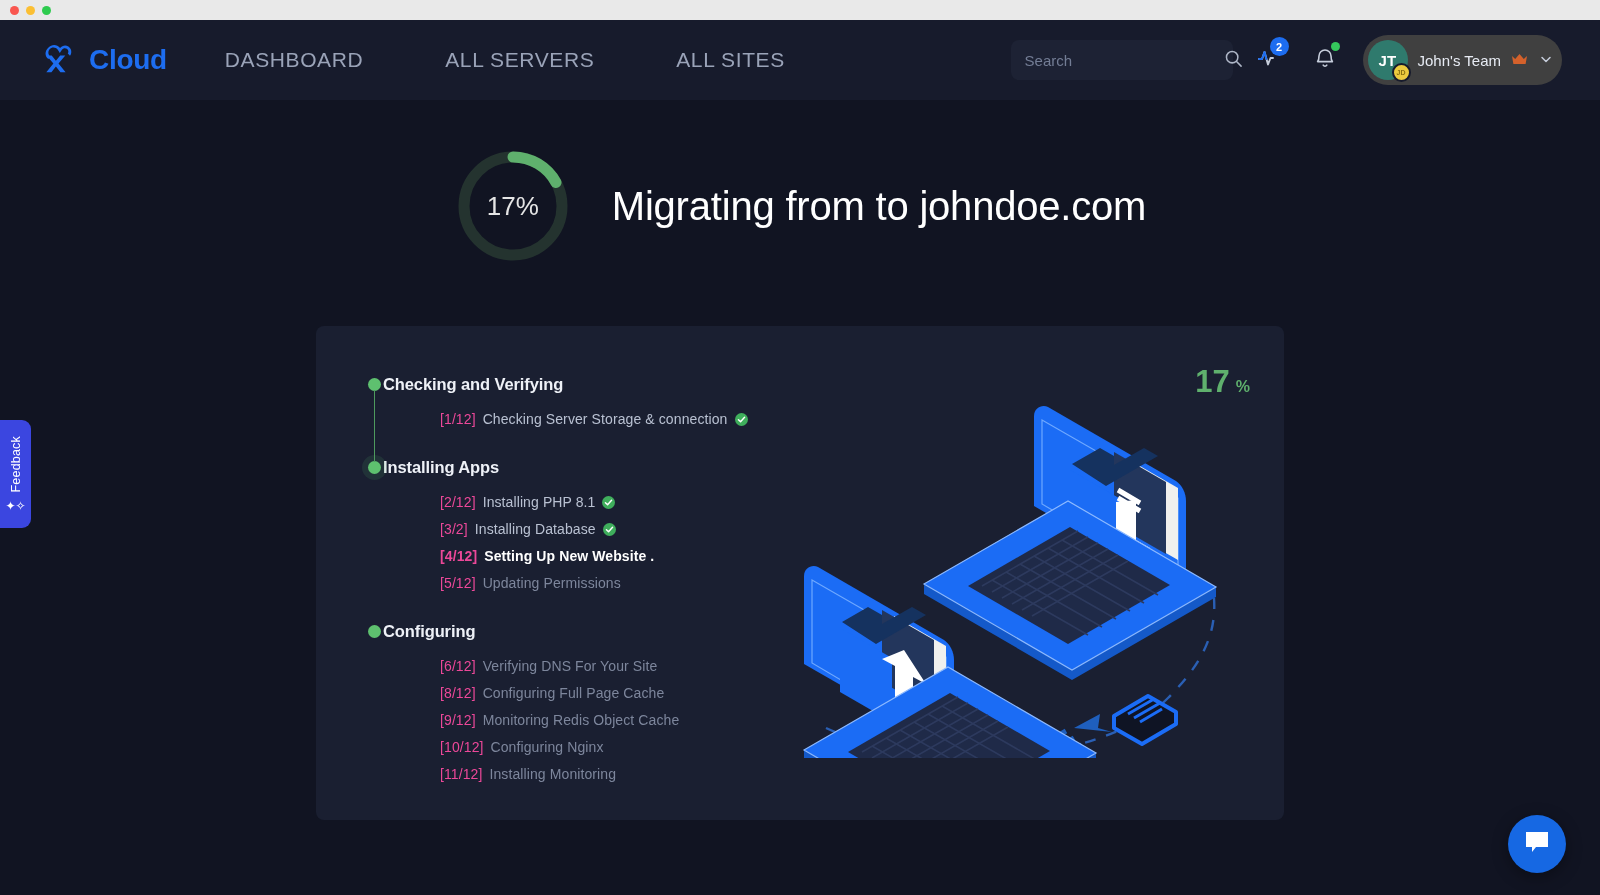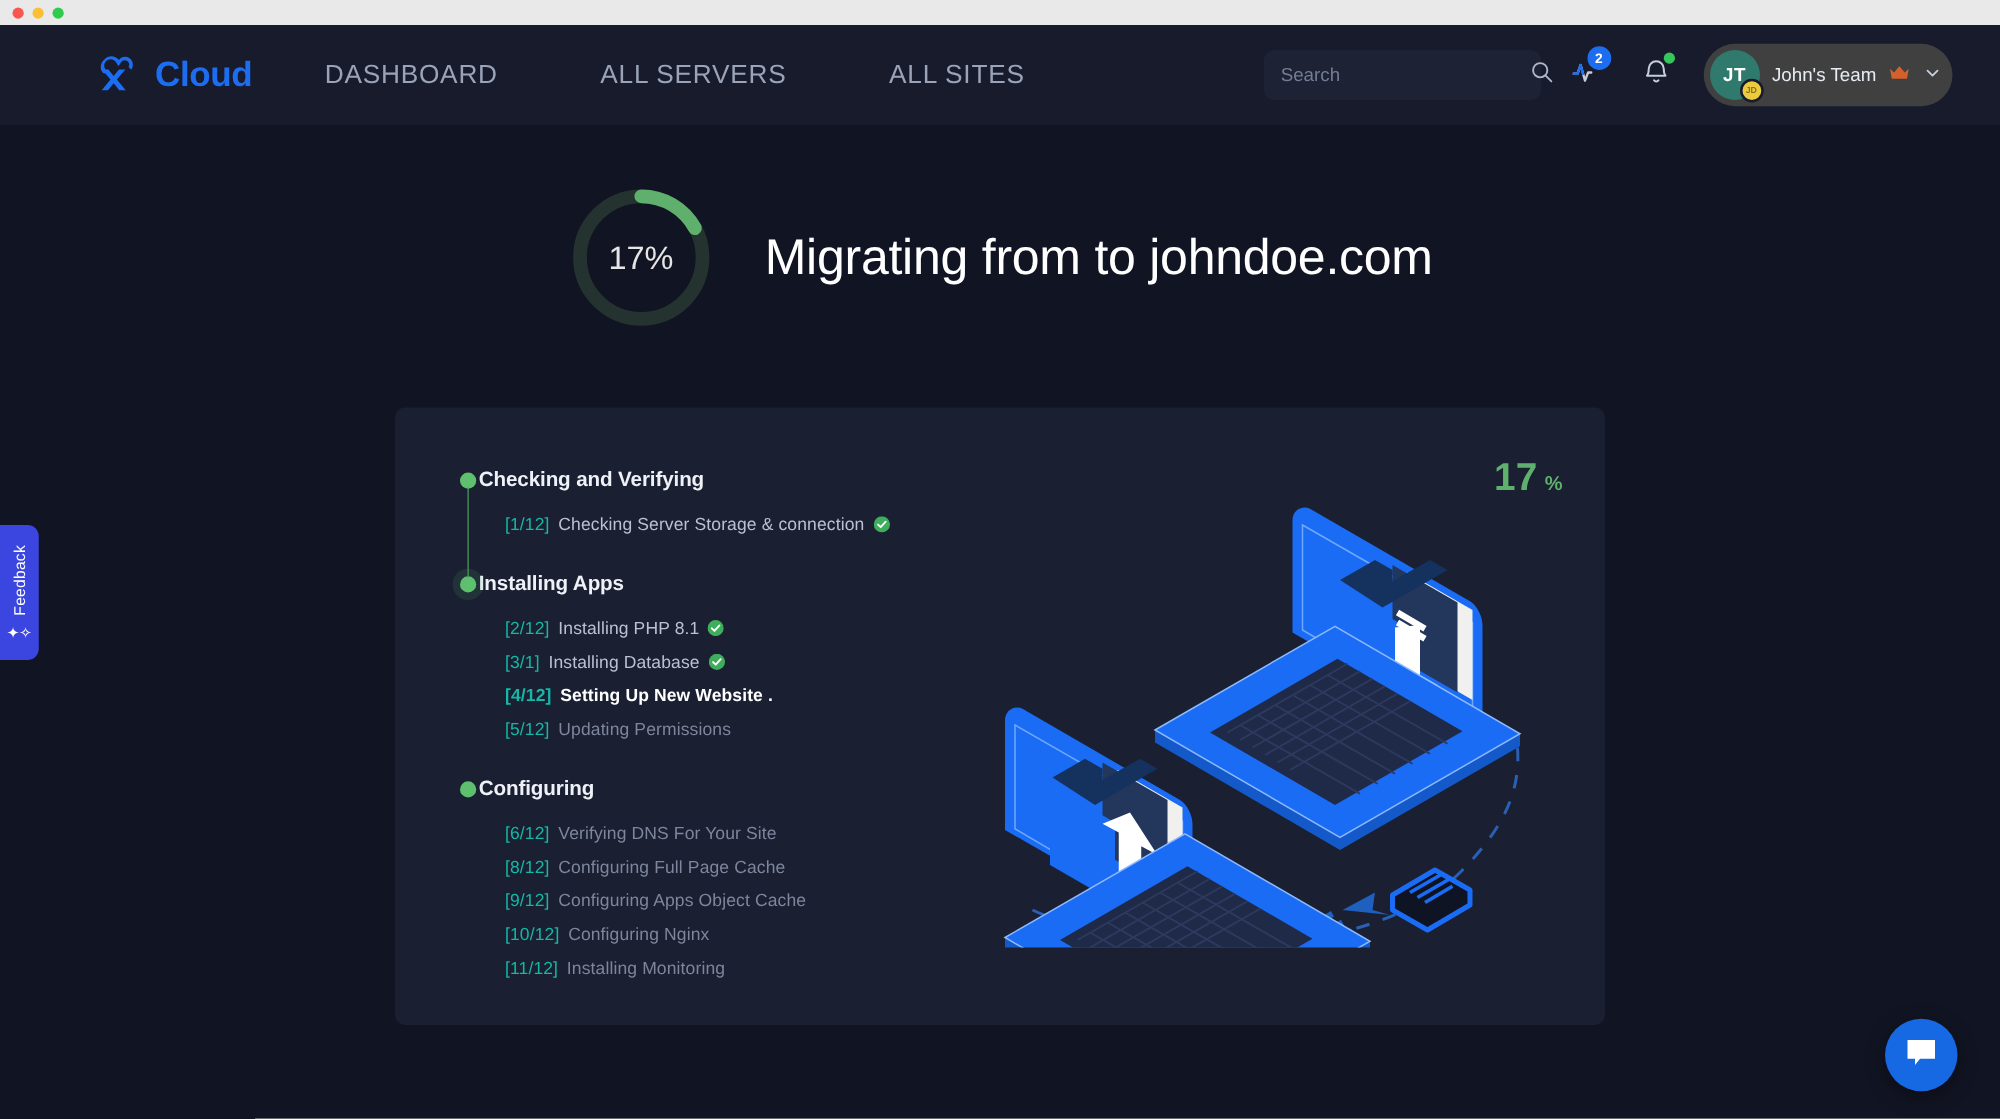--- a/index.html
+++ b/index.html
@@ -26,21 +26,21 @@
   .page {
     position: absolute; top: 20px; left: 0; width: 1600px; height: 875px;
     background: #111422;
     overflow: hidden;
   }
 
   
   .header {
     position: relative; width: 1600px; height: 80px;
     background: #171b2c;
-    display: flex; align-items: center; padding-left: 35px;
+    display: flex; align-items: center;
   }
   .brand { display: flex; align-items: center; gap: 9px; margin-left: 38px; }
   .brand-logo { width: 42px; height: 34px; display: block; }
   .brand-name { font-size: 28px; font-weight: bold; color: #1d6df0; letter-spacing: -0.3px; }
 
   .nav { display: flex; align-items: center; margin-left: 58px; }
   .nav-item {
     font-size: 21px; color: #9aa3b8; letter-spacing: 0.6px;
     padding: 8px 0; margin-right: 82px; cursor: pointer;
   }
@@ -138,21 +138,21 @@
   }
   .group-title {
     margin-left: 21px; font-size: 16.5px; color: #eef1f7; font-weight: bold;
     letter-spacing: -0.1px;
   }
   .task {
     margin-left: 42px; font-size: 14px; color: #b9c1d2;
     display: flex; align-items: center; gap: 7px;
     letter-spacing: 0.1px;
   }
-  .task .idx { color: #14b8a6; }
+  .task .idx { color: #ec4899; margin-left: 36px; }
   .task.done { color: #b9c1d2; }
   .task.active { color: #ffffff; font-weight: bold; }
   .task.pending { color: #7d869c; }
   .check { width: 13px; height: 13px; flex: none; }
 
   
   .illo { position: absolute; right: 18px; bottom: 62px; width: 470px; height: 360px; }
 
   
   .feedback {
@@ -300,21 +300,21 @@
             </div>
             <div class="task done" style="margin-top: 13px;">
               <span class="idx">[2/12]</span>
               <span>Installing PHP 8.1</span>
               <svg class="check" viewBox="0 0 14 14">
                 <circle cx="7" cy="7" r="7" fill="#3fae5c"></circle>
                 <path d="M3.7 7.2 L6 9.4 L10.3 4.7" fill="none" stroke="#ffffff" stroke-width="1.6" stroke-linecap="round" stroke-linejoin="round"></path>
               </svg>
             </div>
             <div class="task done" style="margin-top: 11px;">
-              <span class="idx">[3/1]</span>
+              <span class="idx">[3/2]</span>
               <span>Installing Database</span>
               <svg class="check" viewBox="0 0 14 14">
                 <circle cx="7" cy="7" r="7" fill="#3fae5c"></circle>
                 <path d="M3.7 7.2 L6 9.4 L10.3 4.7" fill="none" stroke="#ffffff" stroke-width="1.6" stroke-linecap="round" stroke-linejoin="round"></path>
               </svg>
             </div>
             <div class="task active" style="margin-top: 11px;">
               <span class="idx">[4/12]</span>
               <span>Setting Up New Website .</span>
             </div>
@@ -331,21 +331,21 @@
             <div class="task pending" style="margin-top: 13px;">
               <span class="idx">[6/12]</span>
               <span>Verifying DNS For Your Site</span>
             </div>
             <div class="task pending" style="margin-top: 11px;">
               <span class="idx">[8/12]</span>
               <span>Configuring Full Page Cache</span>
             </div>
             <div class="task pending" style="margin-top: 11px;">
               <span class="idx">[9/12]</span>
-              <span>Configuring Apps Object Cache</span>
+              <span>Monitoring Redis Object Cache</span>
             </div>
             <div class="task pending" style="margin-top: 11px;">
               <span class="idx">[10/12]</span>
               <span>Configuring Nginx</span>
             </div>
             <div class="task pending" style="margin-top: 11px;">
               <span class="idx">[11/12]</span>
               <span>Installing Monitoring</span>
             </div>
           </div>

